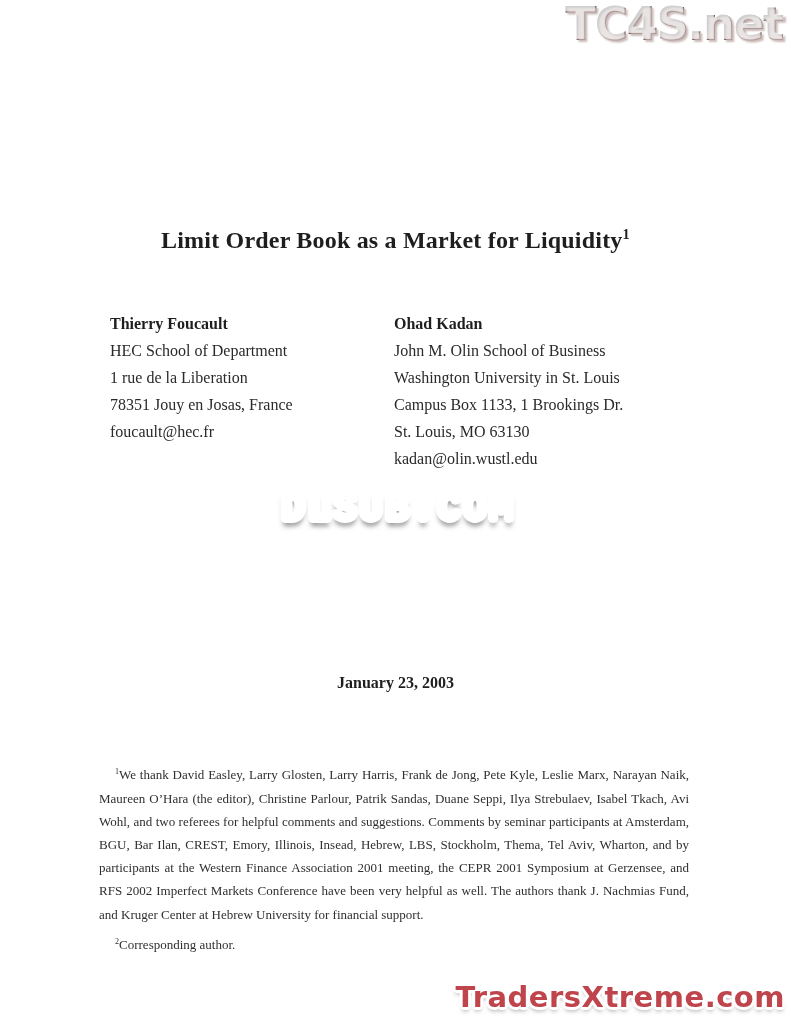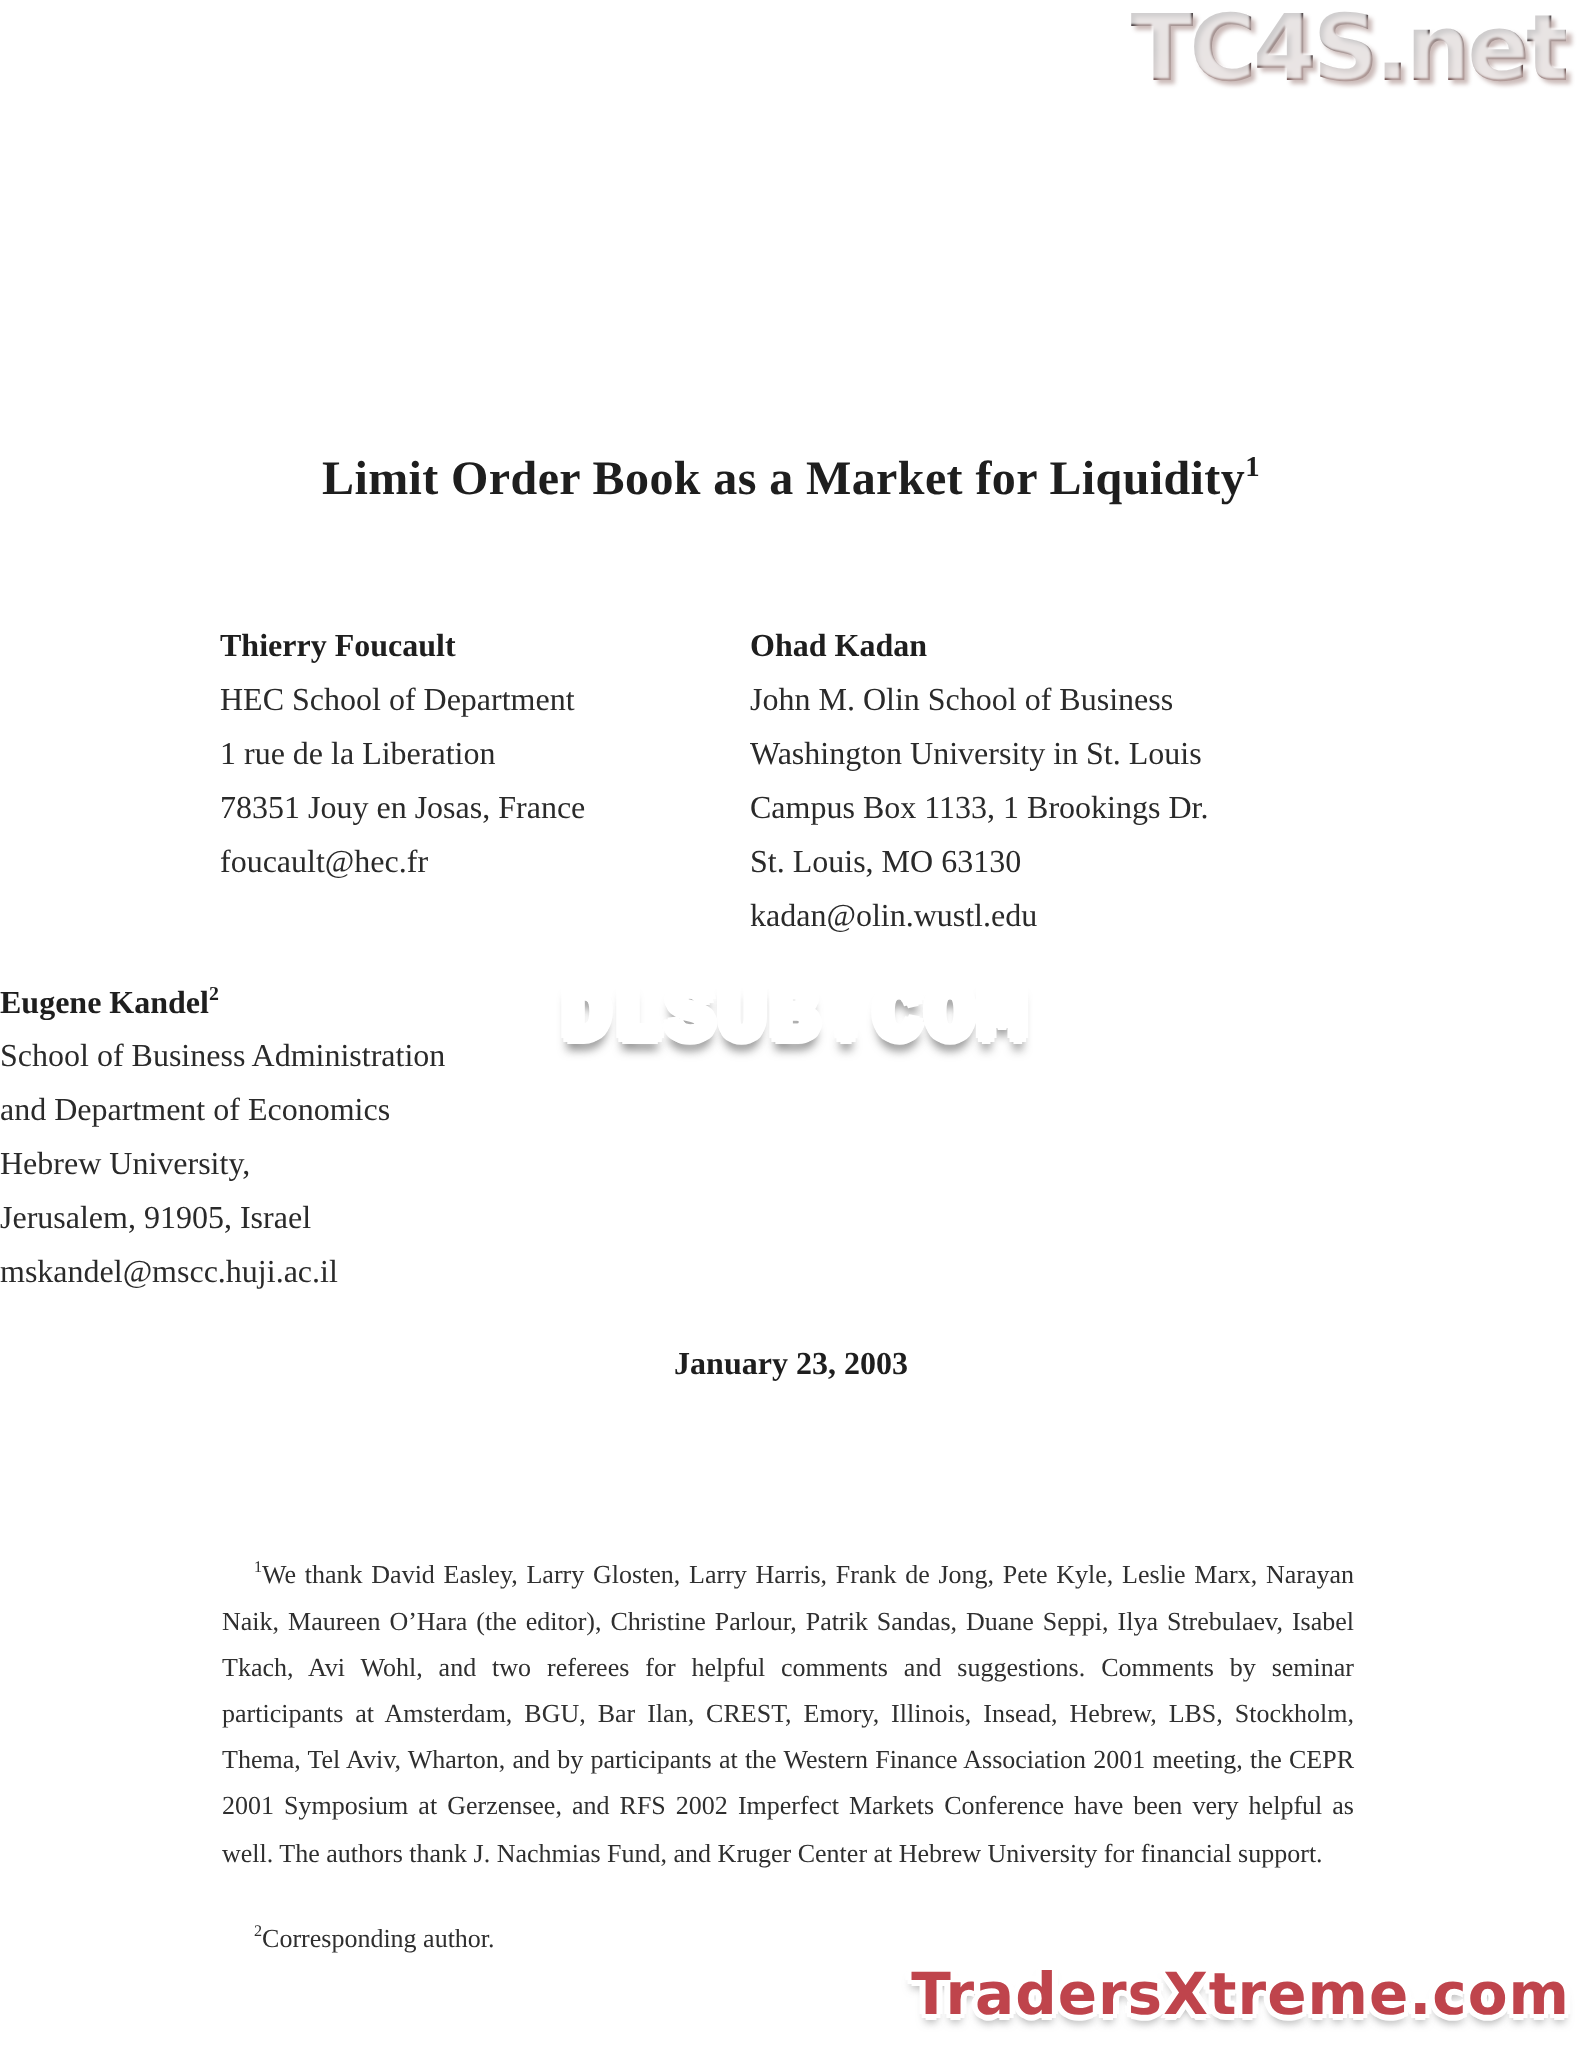--- a/index.html
+++ b/index.html
@@ -94,21 +94,21 @@
 
   .author-block {
     position: absolute;
     line-height: 27px;
     font-size: 16px;
     color: #2a2a2a;
   }
   .author-block .author-name { font-weight: bold; color: #1e1e1e; }
   .author-block sup { font-size: 62%; }
   .author-left  { top: 310px; left: 110px; width: 295px; }
-  .author-right { top: 310px; left: 375px; width: 260px; }
+  .author-right { top: 310px; left: 394px; width: 260px; }
   .author-middle { top: 484px; left: 0; right: 0; }
 
   .date-line {
     position: absolute;
     top: 672px;
     left: 0;
     right: 0;
     text-align: center;
     font-size: 16px;
     font-weight: bold;
@@ -118,21 +118,21 @@
 
   .footnotes {
     position: absolute;
     top: 756px;
     left: 95px;
     width: 598px;
     font-size: 13px;
     line-height: 23.2px;
     color: #2f2f2f;
   }
-  .footnotes p { margin: 16px; text-indent: 16px; }
+  .footnotes p { margin: 4px; text-indent: 16px; }
   .footnotes p.justified { text-align: justify; }
   .footnotes sup { font-size: 62%; }
 </style>
 </head>
 <body>
 
 <div class="page">
 
   <div class="tc4s">TC4S.net</div>
 
@@ -148,28 +148,20 @@
 
   <div class="author-block author-right">
     <div class="author-name">Ohad Kadan</div>
     <div>John M. Olin School of Business</div>
     <div>Washington University in St. Louis</div>
     <div>Campus Box 1133, 1 Brookings Dr.</div>
     <div>St. Louis, MO 63130</div>
     <div>kadan@olin.wustl.edu</div>
   </div>
 
-  <div class="author-block author-middle">
-    <div class="author-name"><span>Eugene Kandel</span><sup>2</sup></div>
-    <div>School of Business Administration</div>
-    <div>and Department of Economics</div>
-    <div>Hebrew University,</div>
-    <div>Jerusalem, 91905, Israel</div>
-    <div>mskandel@mscc.huji.ac.il</div>
-  </div>
 
   <div class="dlsub"><span class="dlsub-text">DLSUB.COM</span></div>
 
   <div class="date-line">January 23, 2003</div>
 
   <div class="footnotes">
     <p class="justified"><sup>1</sup><span>We thank David Easley, Larry Glosten, Larry Harris, Frank de Jong, Pete Kyle, Leslie Marx, Narayan Naik, Maureen O’Hara (the editor), Christine Parlour, Patrik Sandas, Duane Seppi, Ilya Strebulaev, Isabel Tkach, Avi Wohl, and two referees for helpful comments and suggestions. Comments by seminar participants at Amsterdam, BGU, Bar Ilan, CREST, Emory, Illinois, Insead, Hebrew, LBS, Stockholm, Thema, Tel Aviv, Wharton, and by participants at the Western Finance Association 2001 meeting, the CEPR 2001 Symposium at Gerzensee, and RFS 2002 Imperfect Markets Conference have been very helpful as well. The authors thank J. Nachmias Fund, and Kruger Center at Hebrew University for financial support.</span></p>
     <p><sup>2</sup><span>Corresponding author.</span></p>
   </div>
 

